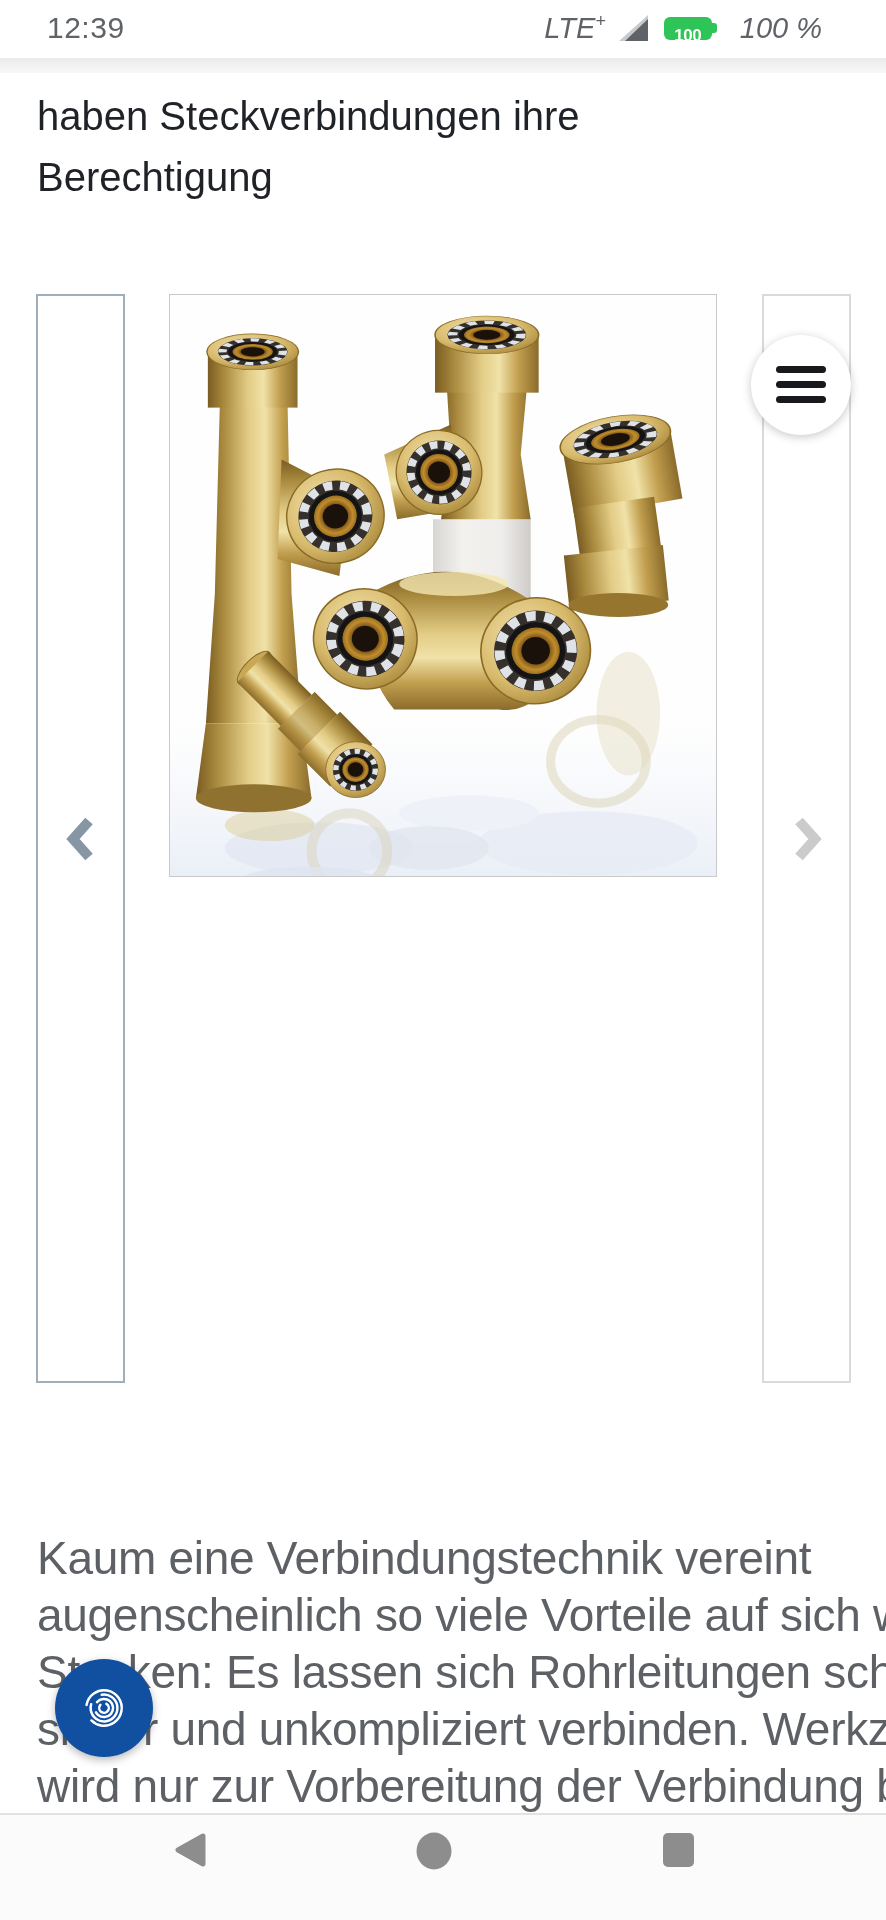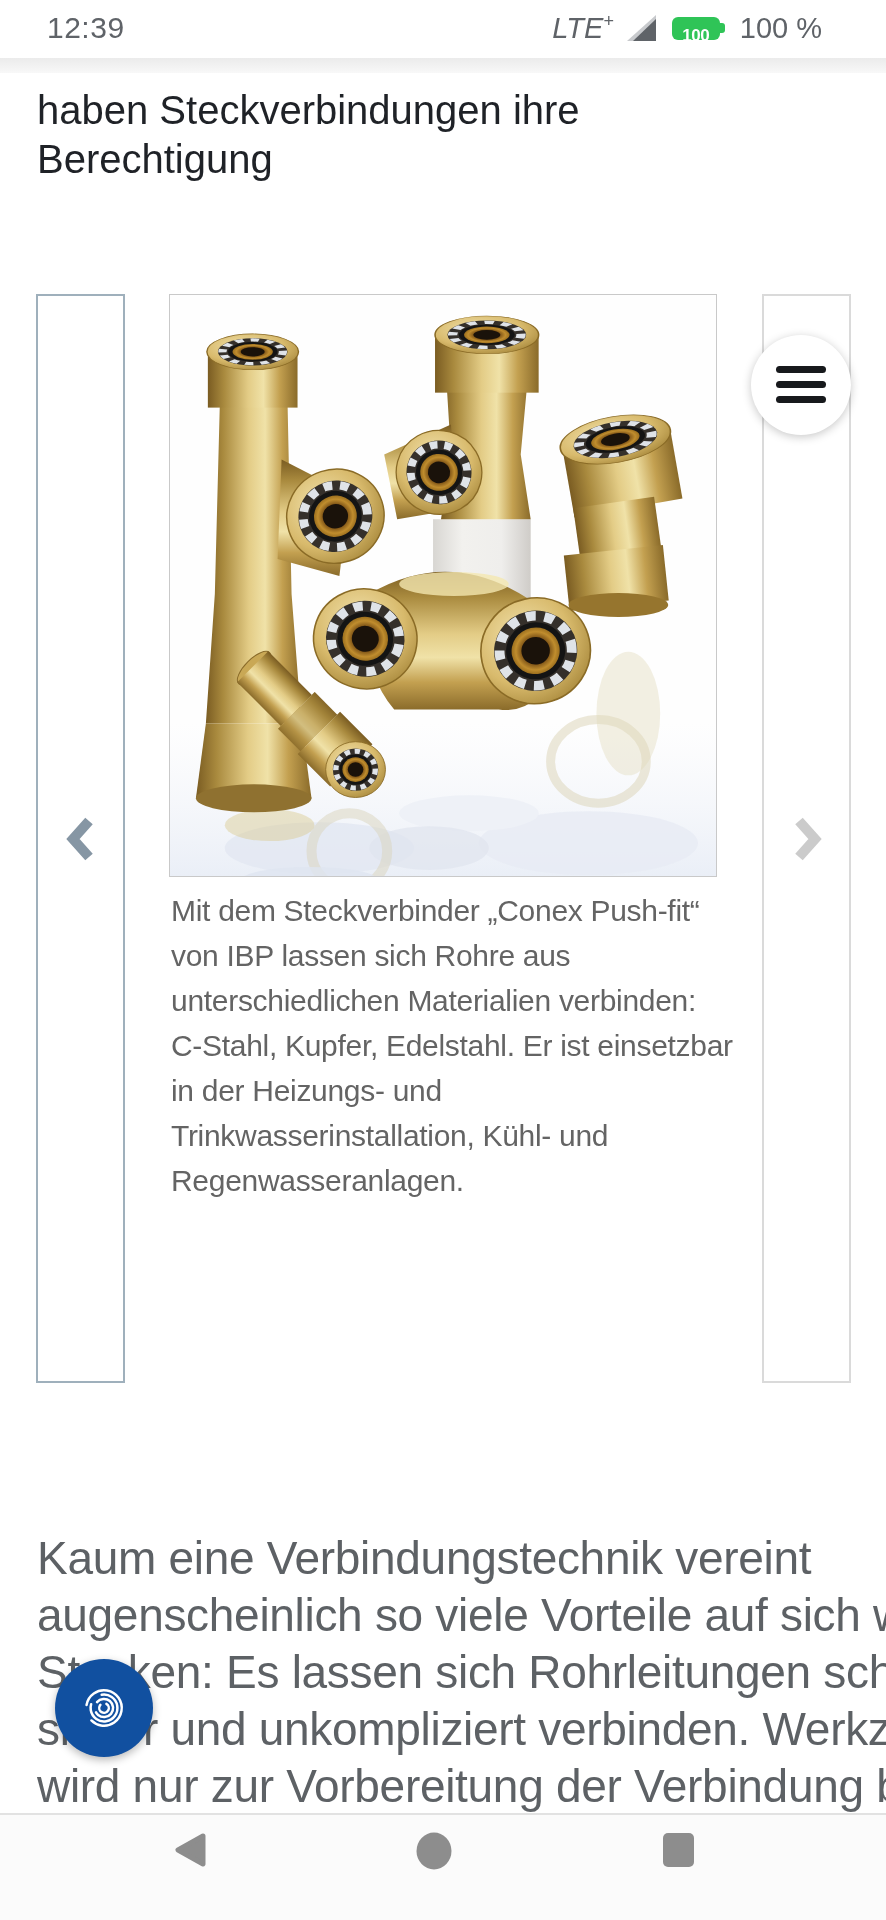--- a/index.html
+++ b/index.html
@@ -13,28 +13,28 @@
   .sb-time{font-size:30px;letter-spacing:.5px;}
   .sb-right{display:flex;align-items:center;}
   .sb-net{font-size:29px;font-style:italic;}
   .sb-net sup{font-size:18px;line-height:0;}
   .sb-signal{margin-left:12px;width:31px;height:27px;}
   .sb-batt{margin-left:15px;position:relative;width:48px;height:23px;background:#2fc457;
            border-radius:6px;display:flex;align-items:center;justify-content:center;}
   .sb-batt span{color:#fff;font-size:17px;font-weight:bold;letter-spacing:-.5px;margin-top:16px;}
   .sb-batt::after{content:"";position:absolute;right:-5px;top:6.5px;width:5px;height:10px;
                   background:#2fc457;border-radius:0 3px 3px 0;}
-  .sb-pct{margin-left:20px;font-size:29px;}
+  .sb-pct{margin-left:28px;font-size:29px;font-style:italic;}
 
   
   .topband{position:absolute;left:0;top:58px;width:886px;height:15px;
            background:linear-gradient(#ebebeb,#f8f8f8);}
 
   
-  .heading{position:absolute;left:37px;top:86px;font-size:40px;line-height:49px;
+  .heading{position:absolute;left:37px;top:86px;font-size:40px;line-height:61px;
            color:#1f2227;white-space:pre;letter-spacing:0;}
 
   
   .car-btn{position:absolute;top:294px;width:89px;height:1089px;background:#ffffff;
            box-sizing:border-box;display:flex;align-items:center;justify-content:center;}
   .car-btn.prev{left:36px;border:2px solid #9fb0bc;}
   .car-btn.next{left:762px;border:2px solid #dadada;}
 
   .figure-box{position:absolute;left:169px;top:294px;width:548px;height:583px;
               box-sizing:border-box;border:1px solid #c9c9c9;background:#fff;}
@@ -211,27 +211,20 @@
   </div>
 
   <div class="menu-fab">
     <svg width="52" height="40" viewBox="0 0 52 40">
       <rect x="1" y="1" width="50" height="7" rx="3.5" fill="#17191c"></rect>
       <rect x="1" y="16" width="50" height="7" rx="3.5" fill="#17191c"></rect>
       <rect x="1" y="31" width="50" height="7" rx="3.5" fill="#17191c"></rect>
     </svg>
   </div>
 
-  <div class="caption">Mit dem Steckverbinder „Conex Push-fit“
-von IBP lassen sich Rohre aus
-unterschiedlichen Materialien verbinden:
-C-Stahl, Kupfer, Edelstahl. Er ist einsetzbar
-in der Heizungs- und
-Trinkwasserinstallation, Kühl- und
-Regenwasseranlagen.</div>
 
   <div class="paragraph">Kaum eine Verbindungstechnik vereint
 augenscheinlich so viele Vorteile auf sich wie das
 Stecken: Es lassen sich Rohrleitungen schnell,
 sicher und unkompliziert verbinden. Werkzeug
 wird nur zur Vorbereitung der Verbindung benötigt,</div>
 
   <div class="fp-fab">
     <svg width="46" height="46" viewBox="0 0 48 48">
       <g fill="none" stroke="#ffffff" stroke-width="2.6" stroke-linecap="round">

